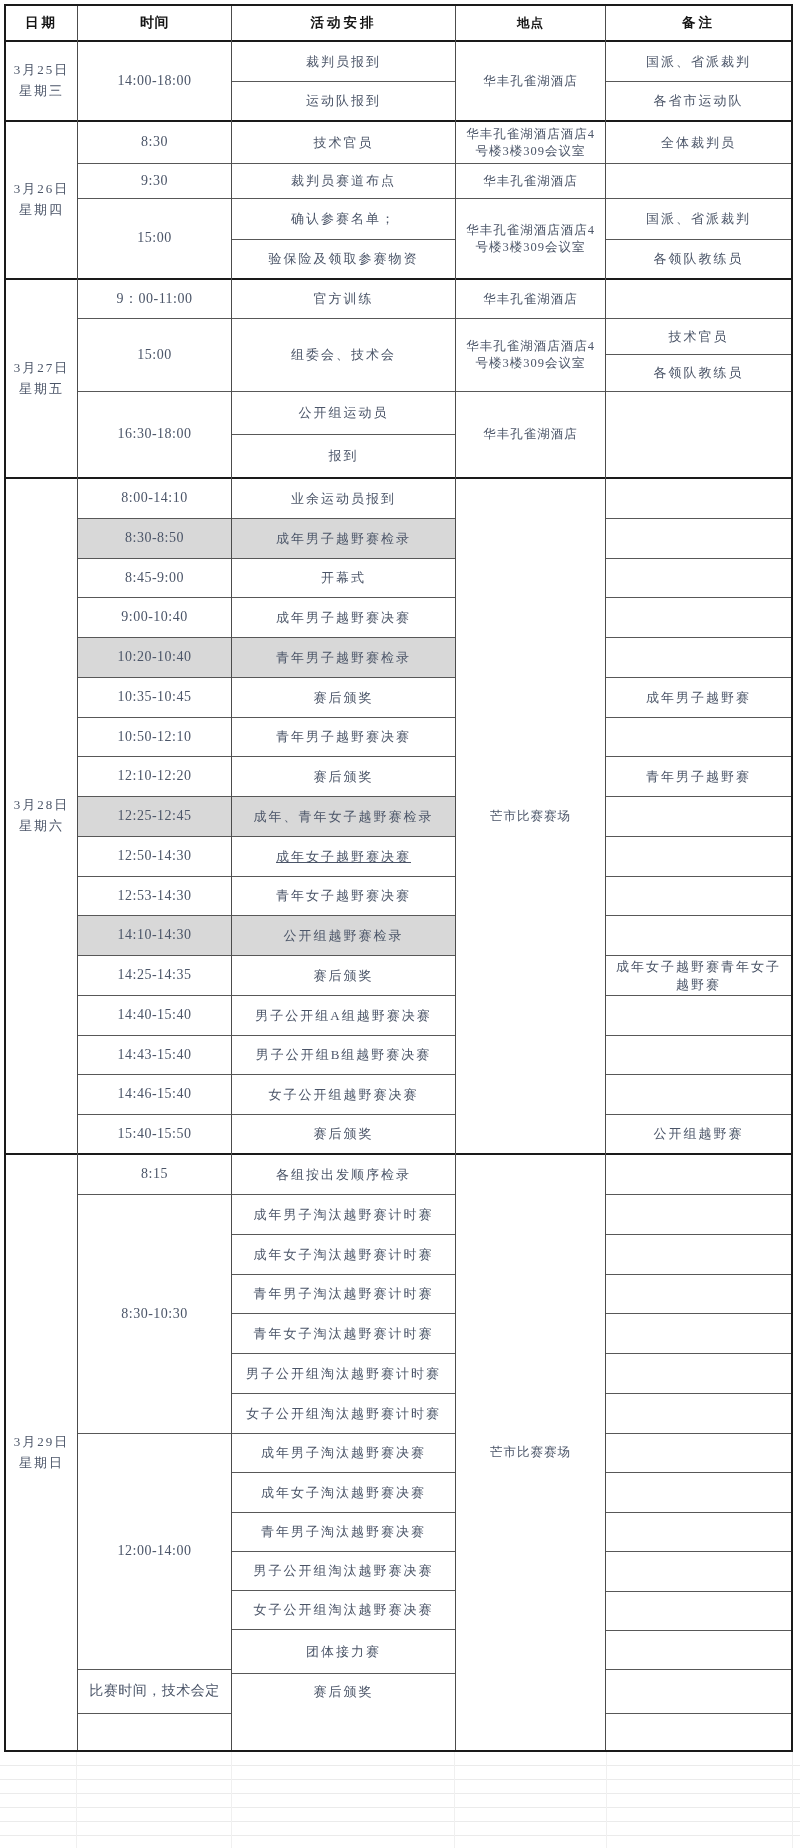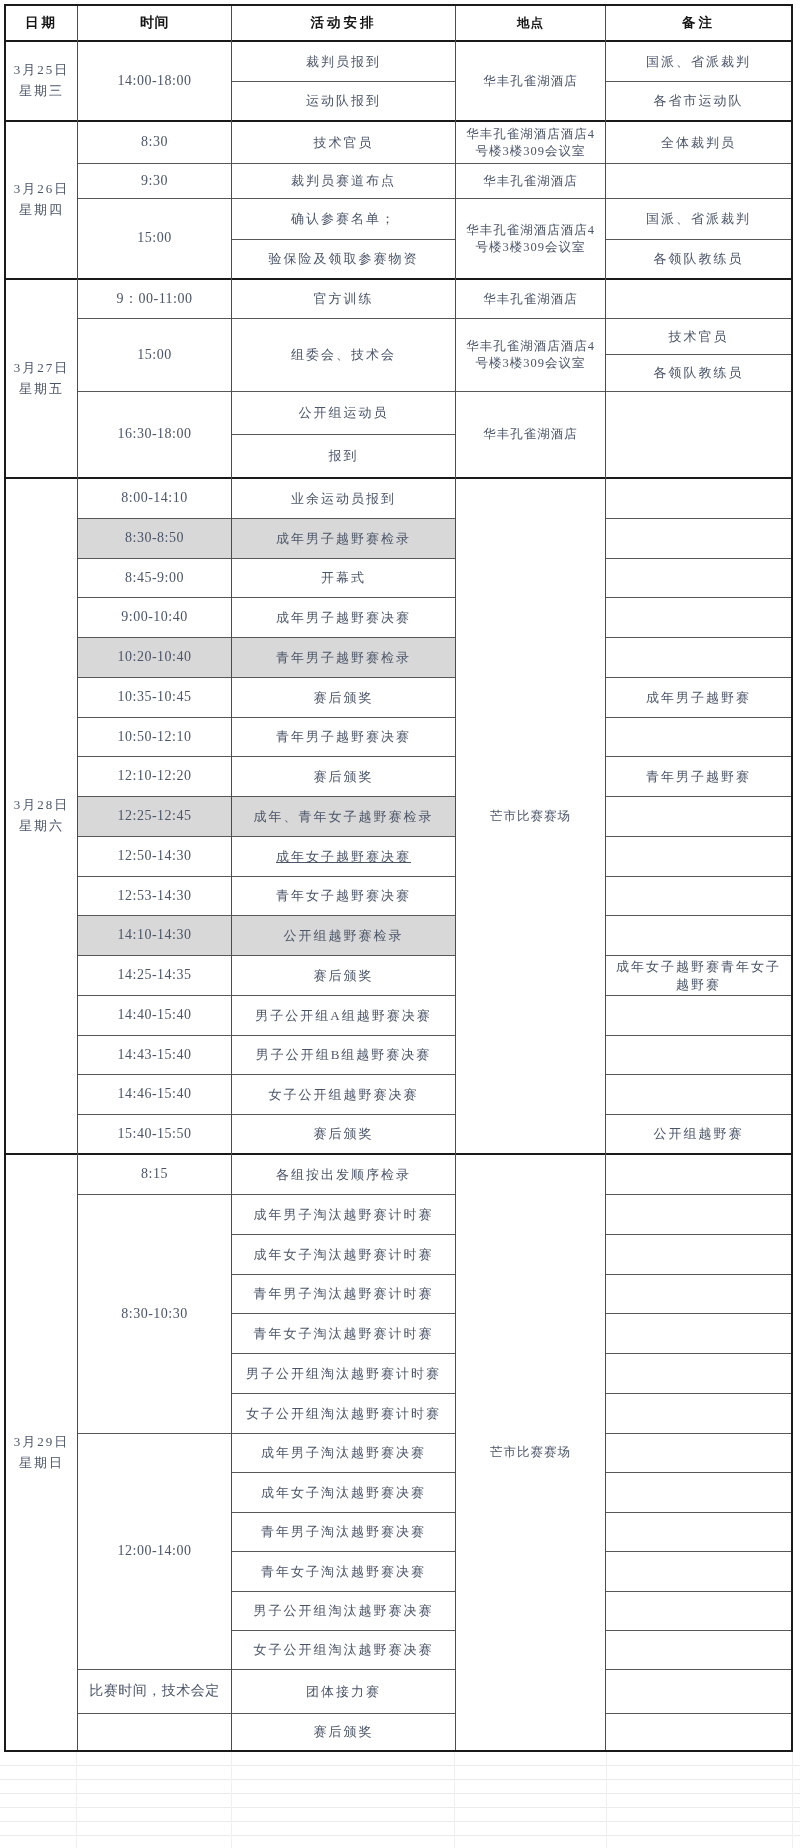--- a/index.html
+++ b/index.html
@@ -278,23 +278,20 @@
         </div>
         <div class="cell" style="height: 39px;">
           <div class="txt">成年男子淘汰越野赛决赛</div>
         </div>
         <div class="cell" style="height: 40px;">
           <div class="txt">成年女子淘汰越野赛决赛</div>
         </div>
         <div class="cell" style="height: 39px;">
           <div class="txt">青年男子淘汰越野赛决赛</div>
         </div>
-        <div class="cell" style="height: 40px;">
-          <div class="txt">青年女子淘汰越野赛决赛</div>
-        </div>
         <div class="cell" style="height: 39px; justify-content: center;">
           <div class="txt">男子公开组淘汰越野赛决赛</div>
         </div>
         <div class="cell" style="height: 39px;">
           <div class="txt">女子公开组淘汰越野赛决赛</div>
         </div>
         <div class="cell" style="height: 44px;">
           <div class="txt">团体接力赛</div>
         </div>
         <div class="cell last" style="height: 36px;">

